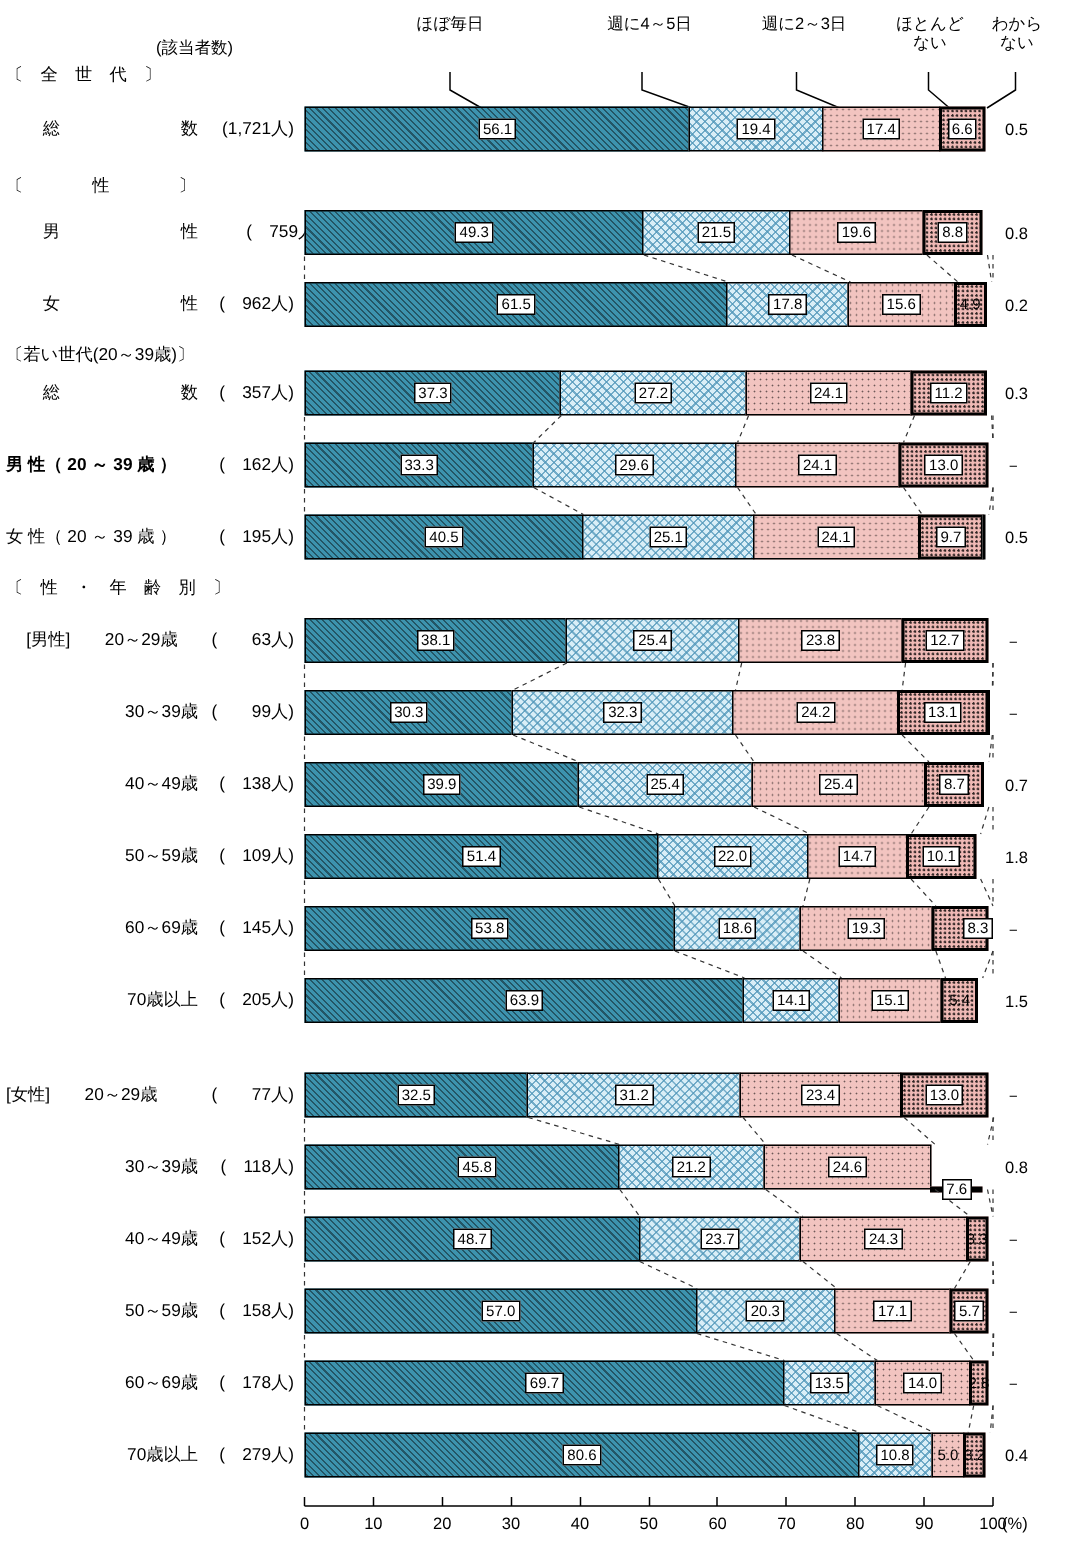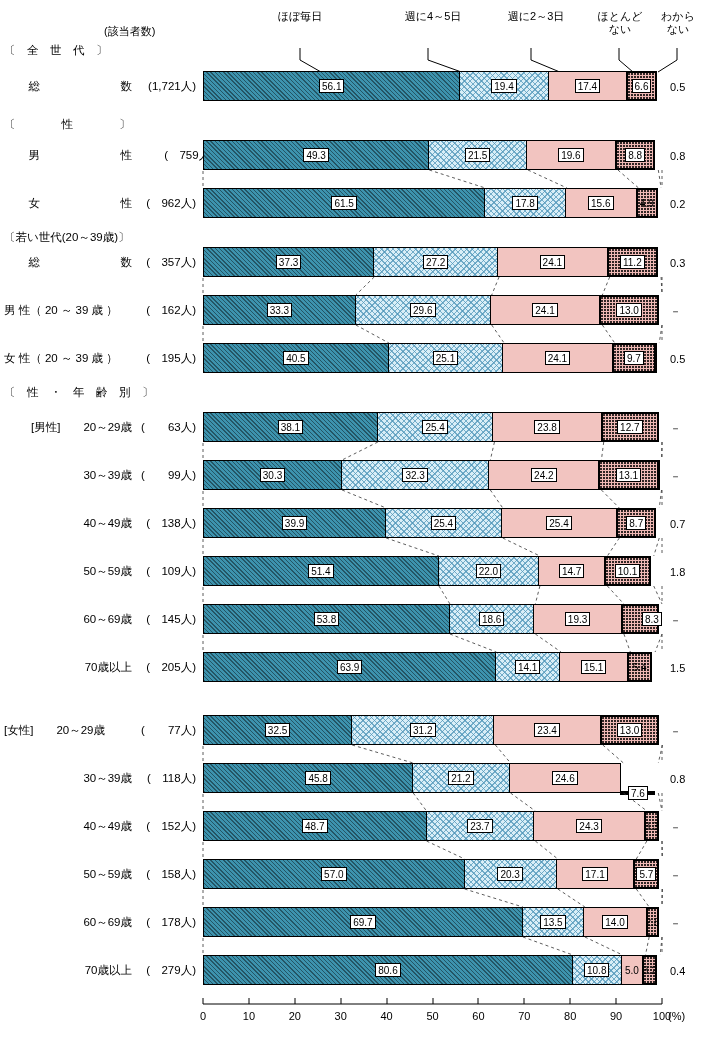--- a/index.html
+++ b/index.html
@@ -194,21 +194,21 @@
           <span class="v">27.2</span>
         </div>
         <div class="seg s2" style="width: 110.619px; flex: 0 0 110.619px;">
           <span class="v">24.1</span>
         </div>
         <div class="seg s3" style="width: 51.408px; flex: 0 0 51.408px;">
           <span class="v">11.2</span>
         </div>
       </div>
       <div class="tail" style="left: 670px; top: 257px;">0.3</div>
-      <div class="lbl name" style="top: 304px; left: 4px; width: 128px; text-align: left;">男 性（ 20 ～ 39 歳 ）</div>
+      <div class="lbl name" style="top: 304px; left: 4px; width: 128px; text-align: left; font-weight: bold;">男 性（ 20 ～ 39 歳 ）</div>
       <div class="lbl count" style="top: 304px; left: 110px;">(　162人)</div>
       <div class="bar" style="left: 203px; top: 295px; width: 459px;">
         <div class="seg s0" style="width: 152.847px; flex: 0 0 152.847px;">
           <span class="v">33.3</span>
         </div>
         <div class="seg s1" style="width: 135.864px; flex: 0 0 135.864px;">
           <span class="v">29.6</span>
         </div>
         <div class="seg s2" style="width: 110.619px; flex: 0 0 110.619px;">
           <span class="v">24.1</span>
@@ -230,21 +230,21 @@
         <div class="seg s2" style="width: 110.619px; flex: 0 0 110.619px;">
           <span class="v">24.1</span>
         </div>
         <div class="seg s3" style="width: 44.523px; flex: 0 0 44.523px;">
           <span class="v">9.7</span>
         </div>
         <div class="seg s4" style="width: 0.459px; flex: 0 0 0.459px;"></div>
       </div>
       <div class="tail" style="left: 670px; top: 353px;">0.5</div>
       <div class="lbl section name" style="top: 386px; left: 4px;">〔　性　・　年　齢　別　〕</div>
-      <div class="lbl name" style="top: 421px; left: 4px; width: 128px; text-align: right;">[男性]　　20～29歳</div>
+      <div class="lbl name" style="top: 421px; left: 4px; width: 128px; text-align: center;">[男性]　　20～29歳</div>
       <div class="lbl count" style="top: 421px; left: 110px;">(　　63人)</div>
       <div class="bar" style="left: 203px; top: 412px; width: 459px;">
         <div class="seg s0" style="width: 174.879px; flex: 0 0 174.879px;">
           <span class="v">38.1</span>
         </div>
         <div class="seg s1" style="width: 116.586px; flex: 0 0 116.586px;">
           <span class="v">25.4</span>
         </div>
         <div class="seg s2" style="width: 109.242px; flex: 0 0 109.242px;">
           <span class="v">23.8</span>

